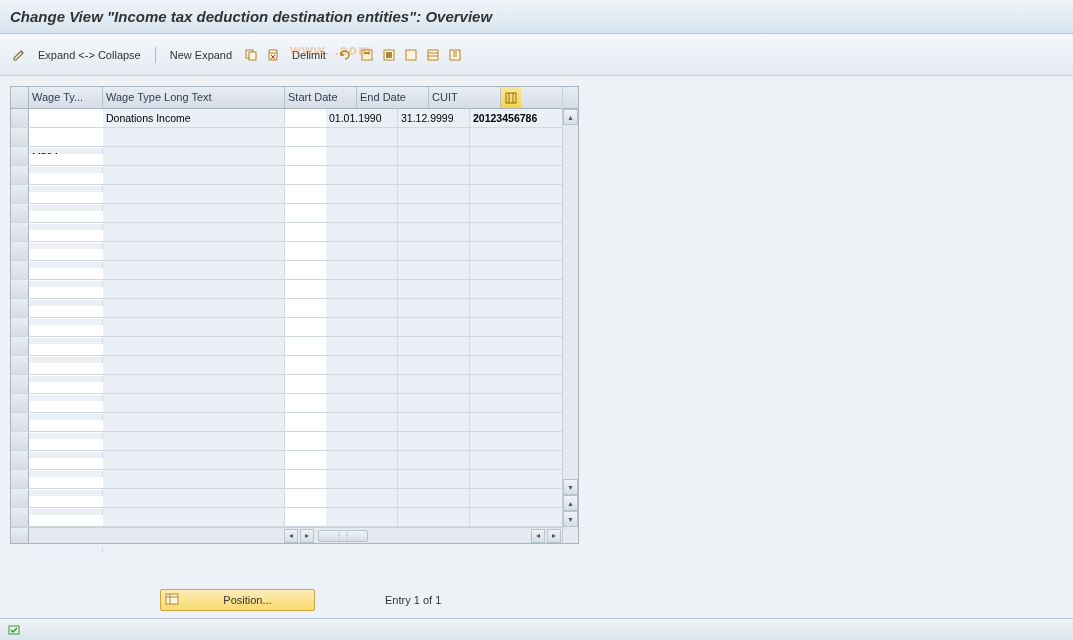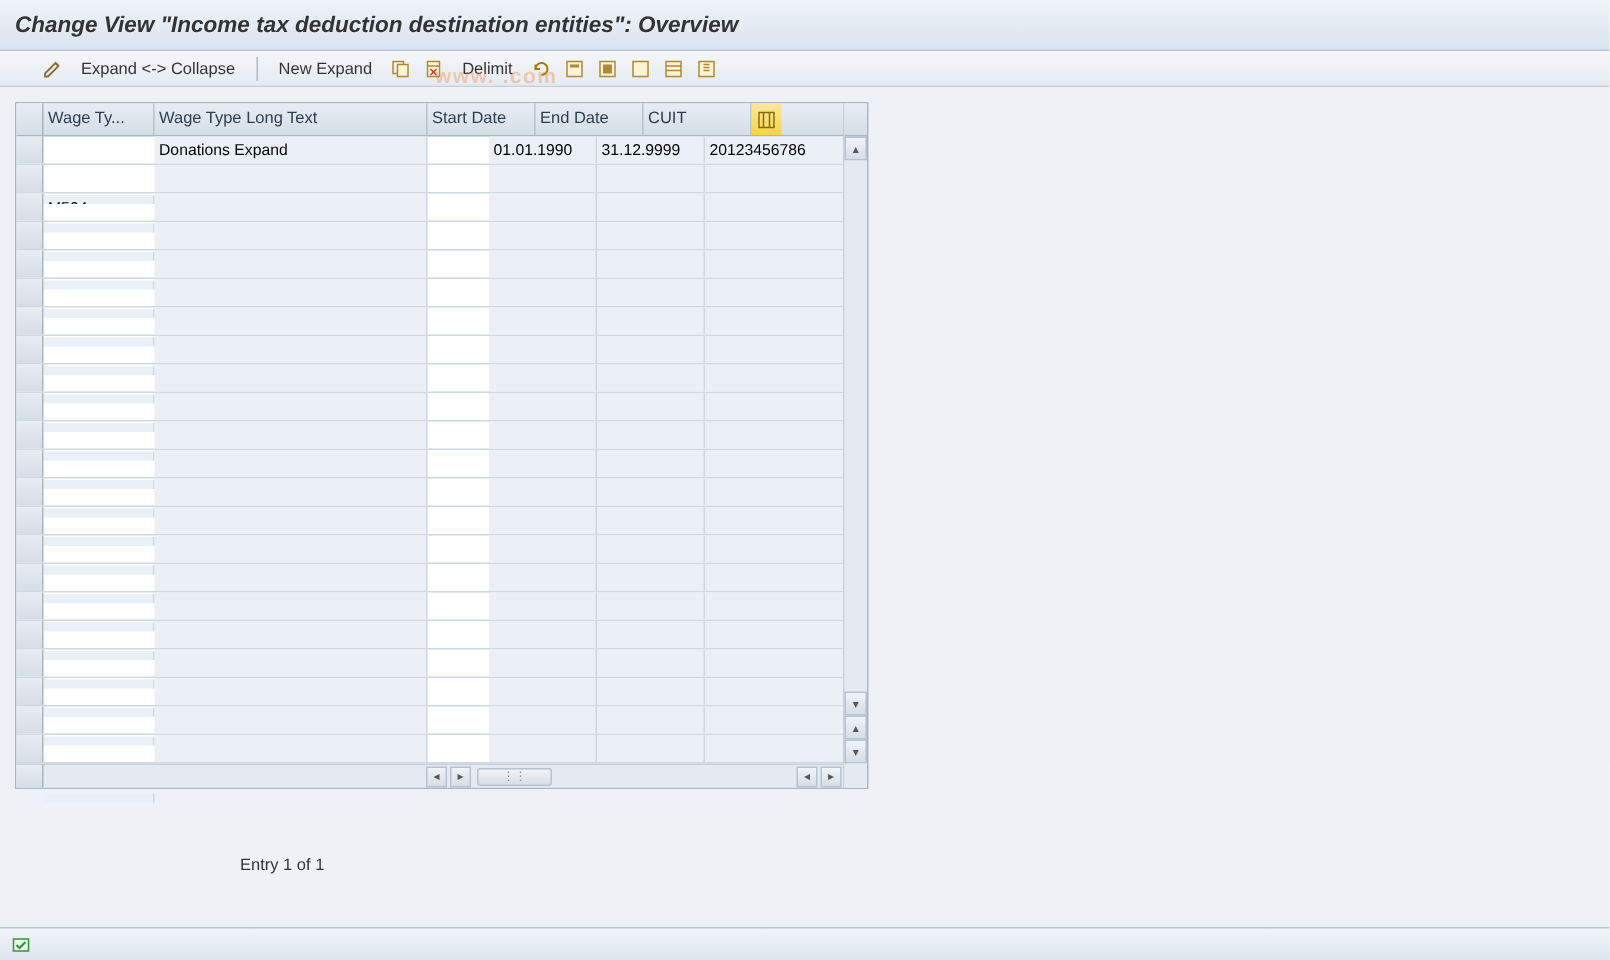--- a/index.html
+++ b/index.html
@@ -21,26 +21,26 @@
     .header-title {
       font-weight: bold;
       font-style: italic;
       font-size: 15px;
       color: #333;
     }
     
     
     .toolbar {
       background: linear-gradient(to bottom, #f5f7fa, #e5ebf2);
-      padding: 5px 26px;
+      padding: 5px 10px;
       border-bottom: 1px solid #c5d0db;
       display: flex;
       align-items: center;
       gap: 4px;
-      height: 24px;
+      height: 42px;
     }
     .toolbar-btn {
       background: transparent;
       border: none;
       padding: 2px 6px;
       cursor: pointer;
       font-size: 11px;
       color: #333;
       height: 20px;
       display: inline-flex;
@@ -137,21 +137,21 @@
       padding: 3px 3px;
       background: #eaf0f6;
       white-space: nowrap;
       overflow: hidden;
       font-size: 10.5px;
     }
     .cell-wagetype { width: 74px; margin-top: 39px; }
     .cell-longtext { width: 182px; }
     .cell-startdate { width: 72px; margin-left: 41px; }
     .cell-enddate { width: 72px; }
-    .cell-cuit { width: 92px; border-right: none; }
+    .cell-cuit { width: 92px; border-right: none; font-weight: bold; }
     
     
     .v-scrollbar {
       width: 16px;
       background: #e5eaf0;
       display: flex;
       flex-direction: column;
       border-left: 1px solid #c5d0db;
     }
     .scroll-btn {
@@ -367,21 +367,21 @@
               <line x1="8" y1="1" x2="8" y2="11" stroke="#8c6910"></line>
             </svg>
         </div>
       </div>
 
       <div class="table-body">
 
         <div class="table-row">
           <div class="row-selector"></div>
           <div class="cell cell-wagetype">M504</div>
-          <div class="cell cell-longtext">Donations Expand</div>
+          <div class="cell cell-longtext">Donations Income</div>
           <div class="cell cell-startdate">01.01.1990</div>
           <div class="cell cell-enddate">31.12.9999</div>
           <div class="cell cell-cuit">20123456786</div>
         </div>
 
         <div class="table-row">
             <div class="row-selector"></div>
             <div class="cell cell-wagetype"></div>
             <div class="cell cell-longtext"></div>
             <div class="cell cell-startdate"></div>
@@ -572,20 +572,30 @@
       <div class="scroll-track"></div>
       <div class="scroll-btn">▾</div>
       <div class="scroll-btn">▴</div>
       <div class="scroll-btn">▾</div>
       <div style="height:16px;background:#e5eaf0"></div>
     </div>
   </div>
   
   
   <div class="position-bar">
+    <button class="position-btn">
+      <span class="position-icon">
+        <svg width="16" height="14" viewBox="0 0 16 14">
+            <rect x="1" y="1" width="12" height="10" fill="#fff8e0" stroke="#b0883a"></rect>
+            <line x1="1" y1="4" x2="13" y2="4" stroke="#b0883a"></line>
+            <line x1="5" y1="1" x2="5" y2="11" stroke="#b0883a"></line>
+          </svg>
+      </span>
+      <span style="flex:1;text-align:center">Position...</span>
+    </button>
     <span class="entry-text">Entry 1 of 1</span>
   </div>
 </div>
 
 <div class="status-bar">
   <span class="status-icon">
     <svg width="14" height="14" viewBox="0 0 14 14">
         <rect x="1" y="3" width="10" height="8" fill="#e8f5e8" stroke="#3a9040"></rect>
         <path d="M3 7 L5 9 L9 5" fill="none" stroke="#3a9040" stroke-width="1.5"></path>
       </svg>

